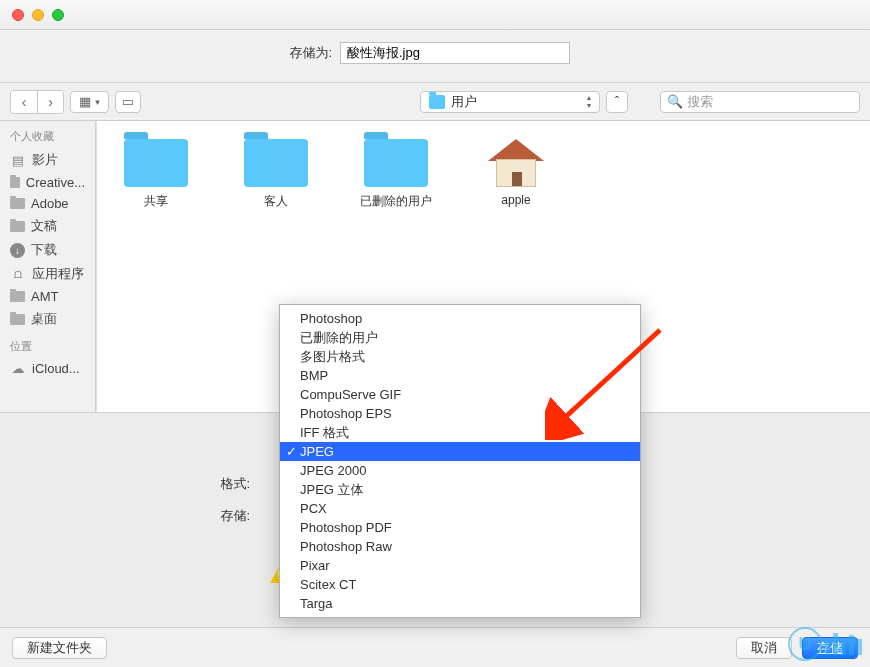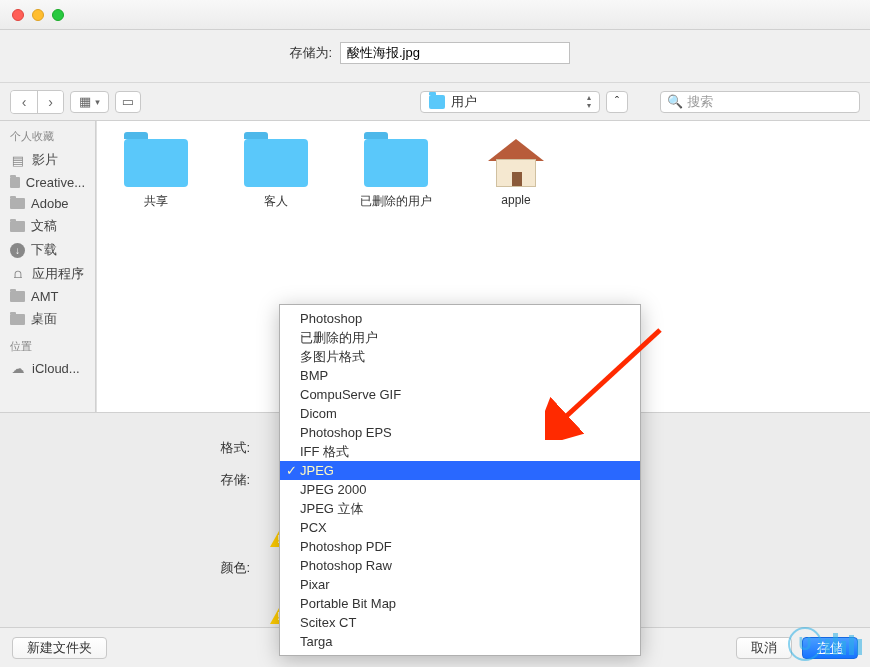--- a/index.html
+++ b/index.html
@@ -43,21 +43,21 @@
 .folder-item { display: flex; flex-direction: column; align-items: center; gap: 6px; width: 90px; }
 .folder-icon-big { width: 64px; height: 48px; background: #5ac8fa; border-radius: 4px; position: relative; }
 .folder-icon-big::before { content: ''; position: absolute; top: -7px; left: 0; width: 24px; height: 7px; background: #4db8ea; border-radius: 3px 3px 0 0; }
 .folder-label { font-size: 12px; text-align: left; }
 .home-icon { width: 56px; height: 48px; position: relative; }
 .home-roof { width: 0; height: 0; border-left: 28px solid transparent; border-right: 28px solid transparent; border-bottom: 22px solid #b85c3a; position: absolute; top: 0; }
 .home-body { width: 40px; height: 28px; background: #f5e8d0; position: absolute; bottom: 0; left: 8px; border: 1px solid #d0c0a0; }
 .home-door { width: 10px; height: 14px; background: #8b5a3a; position: absolute; bottom: 0; left: 15px; }
 
 .bottom-area { position: absolute; bottom: 0; left: 0; right: 0; height: 255px; background: #ececec; border-top: 1px solid #d0d0d0; }
-.bottom-row { display: flex; align-items: center; padding: 6px 0; }
+.bottom-row { display: flex; align-items: center; padding: 6px 0; margin-top: 36px; }
 .bottom-label { width: 260px; text-align: right; padding-right: 10px; font-size: 13px; }
 .warn-icon { width: 18px; height: 16px; background: #ffcc00; clip-path: polygon(50% 0, 100% 100%, 0 100%); position: relative; margin-left: 10px; }
 .warn-icon::after { content: '!'; position: absolute; left: 50%; top: 2px; transform: translateX(-50%); font-size: 11px; font-weight: bold; color: #fff; }
 
 .footer { position: absolute; bottom: 0; left: 0; right: 0; height: 40px; background: #f0f0f0; border-top: 1px solid #d0d0d0; display: flex; align-items: center; padding: 0 12px; }
 .footer-btn { height: 22px; border: 1px solid #c8c8c8; border-radius: 4px; background: linear-gradient(#fff,#f5f5f5); padding: 0 14px; font-size: 13px; display: flex; align-items: center; }
 .footer-btn.primary { background: linear-gradient(#4a9eff,#1673ff); color: #fff; border-color: #1668e0; text-decoration: underline; }
 
 .dropdown { position: absolute; left: 279px; top: 304px; width: 362px; background: #fff; border: 1px solid #b0b0b0; box-shadow: 0 4px 20px rgba(0,0,0,0.25); z-index: 100; padding: 4px 0; }
 .dd-item { padding: 1px 20px; font-size: 13px; line-height: 17px; }
@@ -208,31 +208,29 @@
     <span style="margin-left:8px">在此</span>
   </div>
 </div>
 
 <div class="dropdown" id="dropdown">
     <div class="dd-item">Photoshop</div>
     <div class="dd-item">已删除的用户</div>
     <div class="dd-item">多图片格式</div>
     <div class="dd-item">BMP</div>
     <div class="dd-item">CompuServe GIF</div>
-    <div class="dd-item">Dicom</div>
     <div class="dd-item">Photoshop EPS</div>
     <div class="dd-item">IFF 格式</div>
     <div class="dd-item selected">JPEG</div>
     <div class="dd-item">JPEG 2000</div>
     <div class="dd-item">JPEG 立体</div>
     <div class="dd-item">PCX</div>
     <div class="dd-item">Photoshop PDF</div>
     <div class="dd-item">Photoshop Raw</div>
     <div class="dd-item">Pixar</div>
-    <div class="dd-item">Portable Bit Map</div>
     <div class="dd-item">Scitex CT</div>
     <div class="dd-item">Targa</div>
   </div>
 
 <svg class="arrow" style="left:545px;top:320px" width="130" height="120">
   <defs>
       <marker id="ah" markerWidth="10" markerHeight="10" refX="2" refY="5" orient="auto">
     <polygon points="0,0 10,5 0,10" fill="#ff2a00"></polygon>
   </marker>
     </defs>

